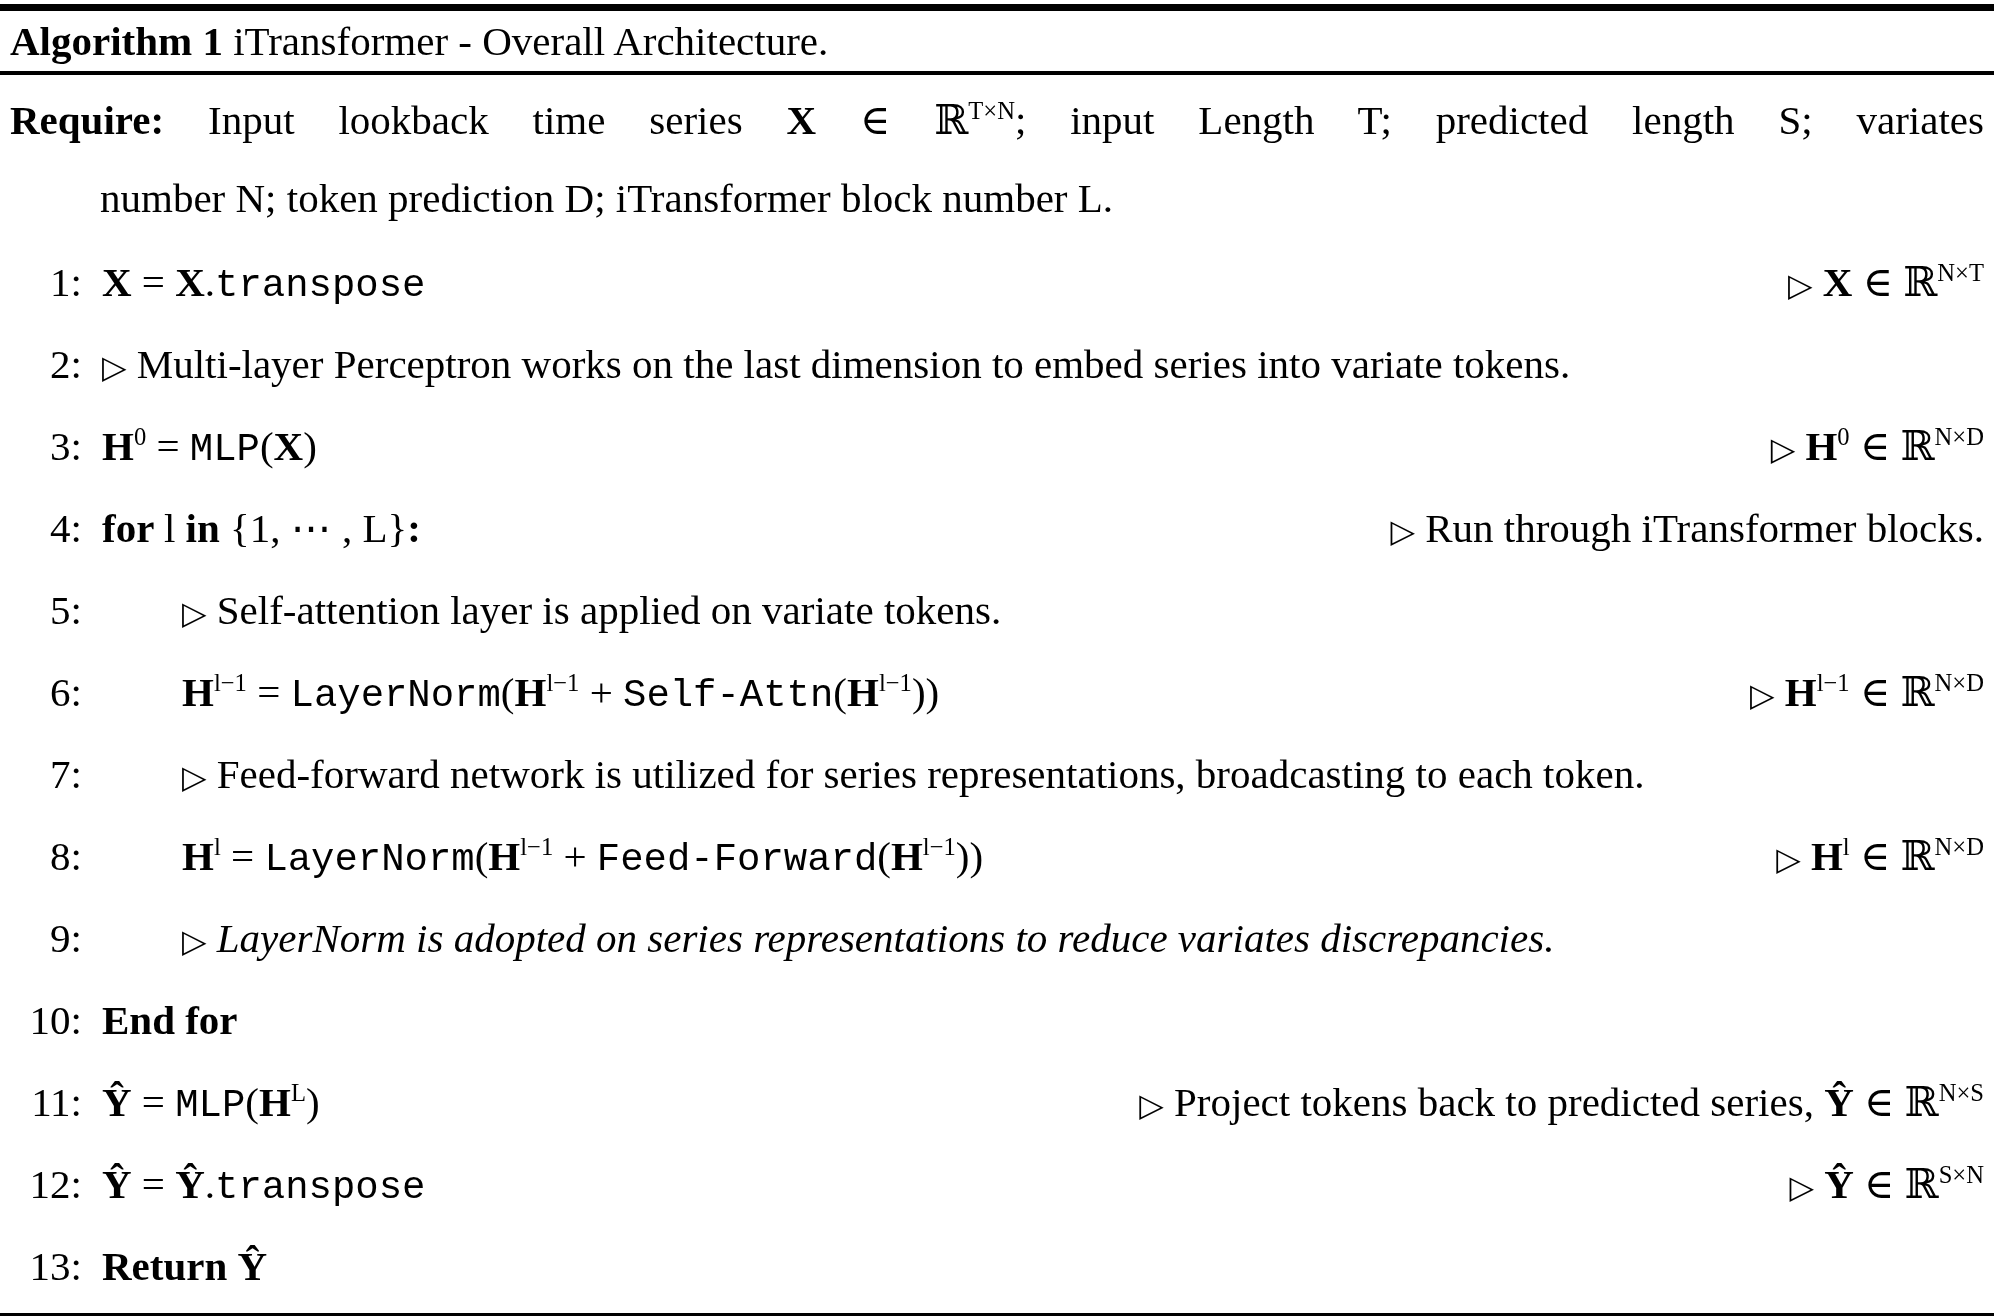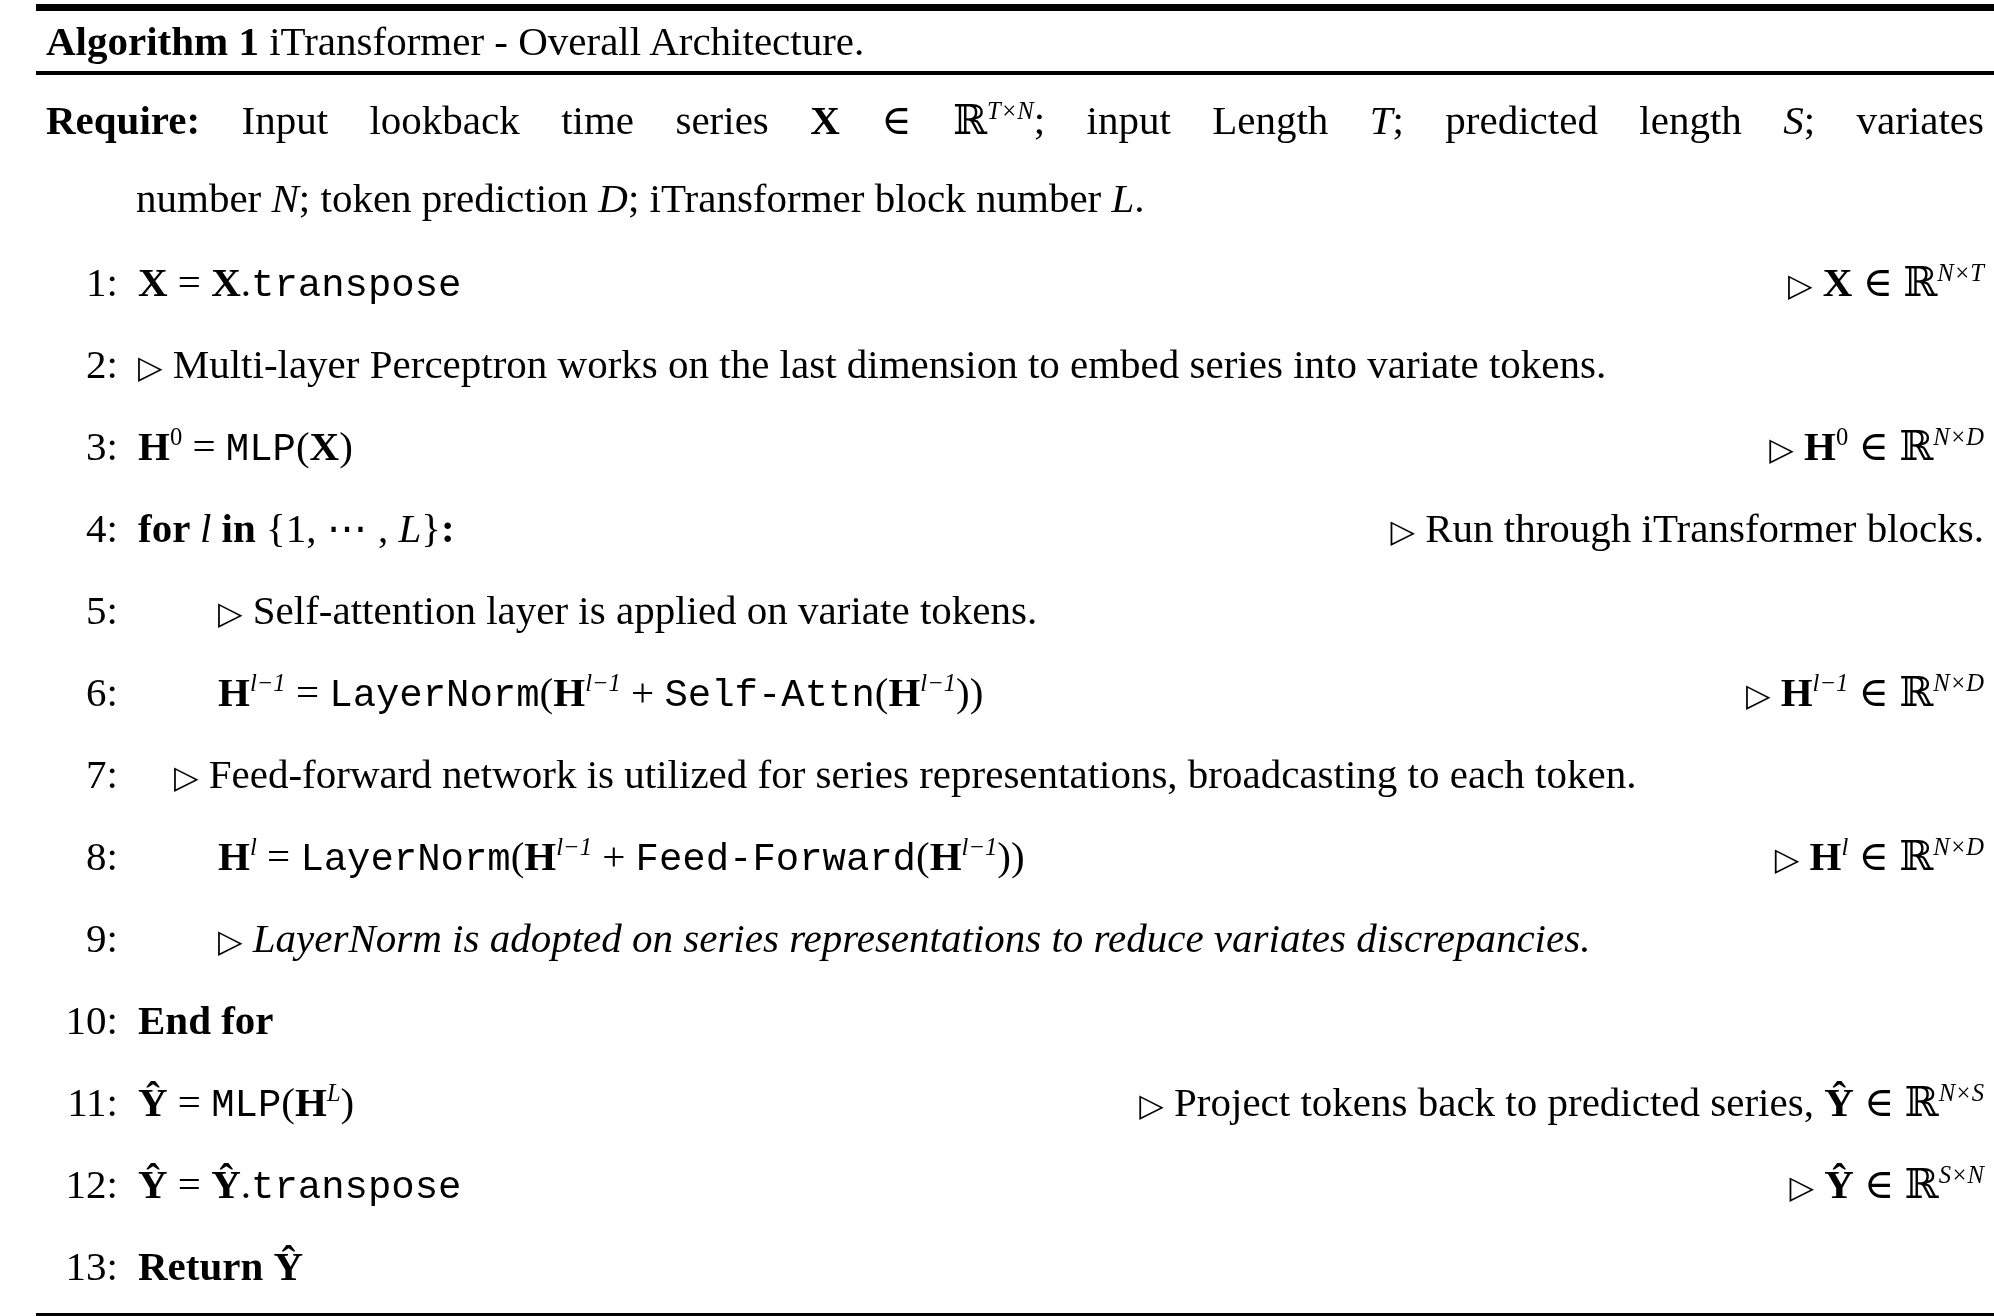--- a/index.html
+++ b/index.html
@@ -4,21 +4,21 @@
 <style>
   html, body { margin: 0; padding: 0; }
   body {
     width: 1994px; height: 1316px;
     background: #ffffff;
     color: #000000;
     font-family: "Liberation Serif", "DejaVu Serif", "DejaVu Sans", serif;
     font-size: 41px;
     -webkit-font-smoothing: antialiased;
   }
-  .figure { position: relative; width: 1994px; height: 1316px; box-sizing: border-box; padding-top: 4px; padding-left: 36px; }
+  .figure { position: relative; width: 1994px; height: 1316px; box-sizing: border-box; padding-top: 4px; }
   .rule { width: 1994px; background: #000; }
   .rule-thick { height: 7px; }
   .rule-thin { height: 4px; }
   .header {
     height: 60px; line-height: 60px;
     padding: 0 10px;
     white-space: nowrap;
   }
   .b { font-weight: 700; }
   .require { padding: 6px 10px 2px 10px; }
@@ -35,21 +35,21 @@
   .line-num {
     flex: 0 0 72px;
     text-align: right;
     margin-right: 20px;
   }
   .line-body { white-space: nowrap; text-align: center; }
   .line-comment { margin-left: auto; padding-left: 24px; white-space: nowrap; text-align: center; }
   
   .s-rm { }
   .s-bf { font-weight: 700; }
-  .s-it { font-style: italic; }
+  .s-it { }
   .s-tt { font-family: "Liberation Mono", "DejaVu Sans Mono", monospace; font-size: 0.95em; }
   .s-tri { font-family: "DejaVu Sans", sans-serif; font-size: 0.78em; }
   .sup { font-size: 0.6em; vertical-align: 0.62em; line-height: 0; }
   .bottom-rule { margin-top: 6px; }
 </style>
 </head>
 <body style="background: rgb(255, 255, 255); color: rgb(0, 0, 0);">
 
 <div class="figure">
   <div class="rule rule-thick" style="background: rgb(0, 0, 0);"></div>
@@ -85,21 +85,21 @@
         <span class="line-num">5:</span>
         <span class="line-body" style="margin-left: 80px;"><span class="s-tri">▷ </span><span class="s-rm">Self-attention layer is applied on variate tokens.</span></span>
       </div>
       <div class="algo-line">
         <span class="line-num">6:</span>
         <span class="line-body" style="margin-left: 80px;"><span class="s-bf">H</span><span class="s-it sup">l−1</span><span class="s-rm"> = </span><span class="s-tt">LayerNorm</span><span class="s-rm">(</span><span class="s-bf">H</span><span class="s-it sup">l−1</span><span class="s-rm"> + </span><span class="s-tt">Self-Attn</span><span class="s-rm">(</span><span class="s-bf">H</span><span class="s-it sup">l−1</span><span class="s-rm">))</span></span>
         <span class="line-comment"><span class="s-tri">▷ </span><span class="s-bf">H</span><span class="s-it sup">l−1</span><span class="s-rm"> ∈ ℝ</span><span class="s-it sup">N×D</span></span>
       </div>
       <div class="algo-line">
         <span class="line-num">7:</span>
-        <span class="line-body" style="margin-left: 36px;"><span class="s-tri">▷ </span><span class="s-rm">Feed-forward network is utilized for series representations, broadcasting to each token.</span></span>
+        <span class="line-body" style="margin-left: 80px;"><span class="s-tri">▷ </span><span class="s-rm">Feed-forward network is utilized for series representations, broadcasting to each token.</span></span>
       </div>
       <div class="algo-line">
         <span class="line-num">8:</span>
         <span class="line-body" style="margin-left: 80px;"><span class="s-bf">H</span><span class="s-it sup">l</span><span class="s-rm"> = </span><span class="s-tt">LayerNorm</span><span class="s-rm">(</span><span class="s-bf">H</span><span class="s-it sup">l−1</span><span class="s-rm"> + </span><span class="s-tt">Feed-Forward</span><span class="s-rm">(</span><span class="s-bf">H</span><span class="s-it sup">l−1</span><span class="s-rm">))</span></span>
         <span class="line-comment"><span class="s-tri">▷ </span><span class="s-bf">H</span><span class="s-it sup">l</span><span class="s-rm"> ∈ ℝ</span><span class="s-it sup">N×D</span></span>
       </div>
       <div class="algo-line">
         <span class="line-num">9:</span>
         <span class="line-body" style="margin-left: 80px; font-style: italic;"><span class="s-tri">▷ </span><span class="s-rm"> LayerNorm is adopted on series representations to reduce variates discrepancies.</span></span>
       </div>

